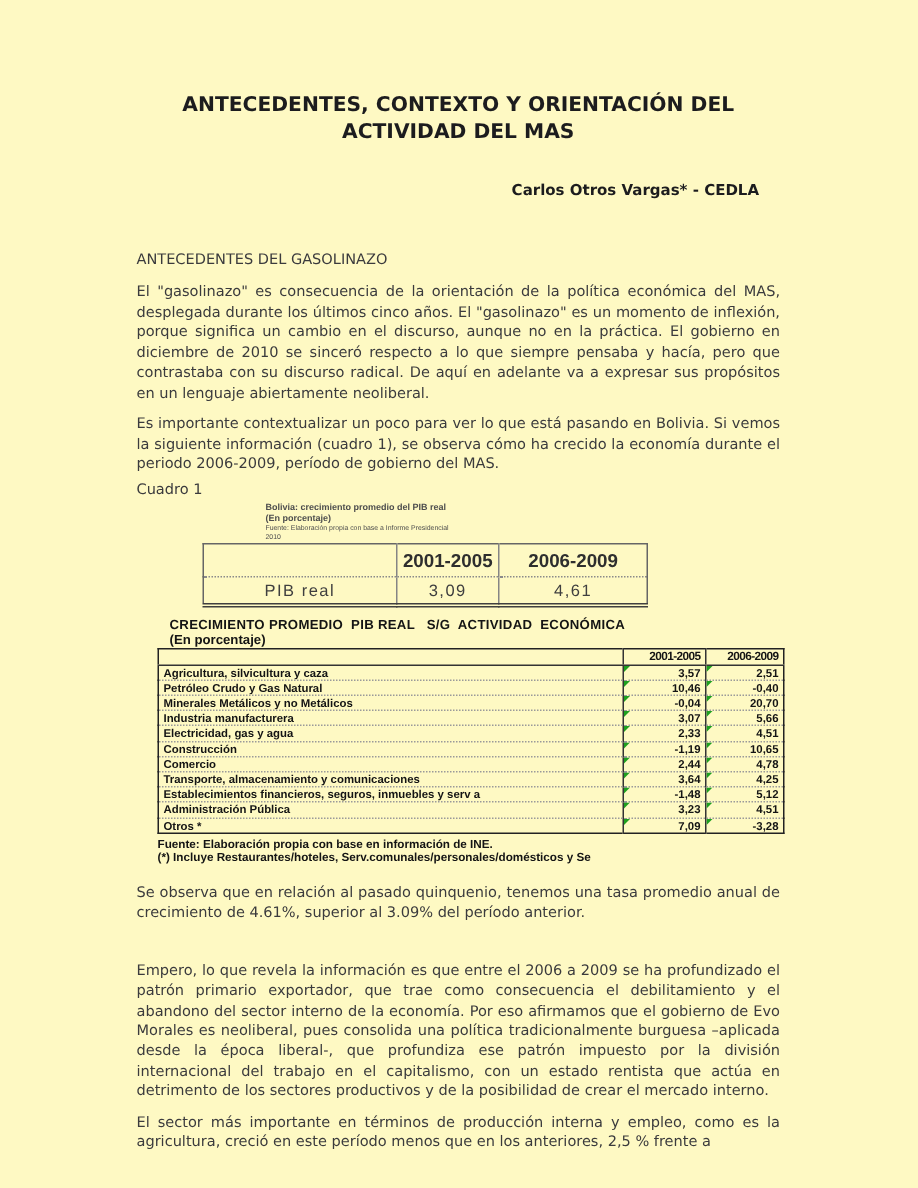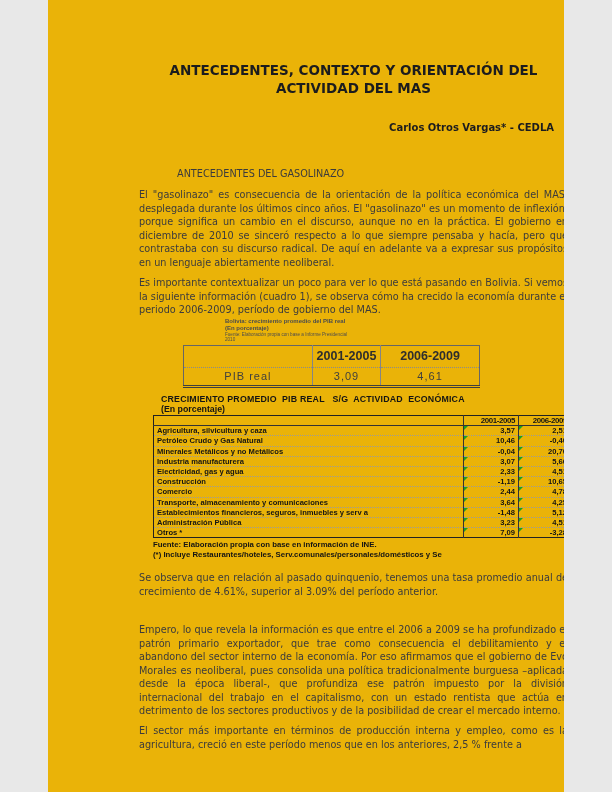--- a/index.html
+++ b/index.html
@@ -1,20 +1,20 @@
 <!DOCTYPE html>
 <html><head>
 <meta charset="utf-8">
 <style>
   html,body { margin:0; padding:0; background:#e8e8e8; }
   .page {
     position:relative;
-    width:516px; height:792px;
+    width:612px; height:792px;
     margin:0 auto;
-    background:#eab308;
+    background:#fef9c3;
     font-family:"DejaVu Sans", sans-serif;
     color:#3b3b3d;
     overflow:hidden;
   }
   .content { position:absolute; left:91px; top:0; width:429px; }
 
   .doc-title {
     margin-top:62px;
     text-align:center;
     font-weight:bold;
@@ -27,21 +27,20 @@
     text-align:right;
     padding-right:14px;
     font-weight:bold;
     font-size:10px;
     color:#1c1c1e;
   }
   .section-heading {
     margin-top:34px;
     font-size:9.7px;
     line-height:13.4px;
-    margin-left:38px;
   }
   .para {
     font-size:9.7px;
     line-height:13.45px;
     text-align:justify;
   }
   .p1 { margin-top:8px; }
   .p2 { margin-top:7px; }
   .cuadro-label { margin-top:4px; font-size:9.7px; line-height:13.4px; }
 
@@ -122,20 +121,21 @@
       <div>ACTIVIDAD DEL MAS</div>
     </div>
 
     <div class="author">Carlos Otros Vargas* - CEDLA</div>
 
     <div class="section-heading">ANTECEDENTES DEL GASOLINAZO</div>
 
     <div class="para p1">El "gasolinazo" es consecuencia de la orientación de la política económica del MAS, desplegada durante los últimos cinco años. El "gasolinazo" es un momento de inflexión, porque significa un cambio en el discurso, aunque no en la práctica. El gobierno en diciembre de 2010 se sinceró respecto a lo que siempre pensaba y hacía, pero que contrastaba con su discurso radical. De aquí en adelante va a expresar sus propósitos en un lenguaje abiertamente neoliberal.</div>
     <div class="para p2">Es importante contextualizar un poco para ver lo que está pasando en Bolivia. Si vemos la siguiente información (cuadro 1), se observa cómo ha crecido la economía durante el periodo 2006-2009, período de gobierno del MAS.</div>
 
+    <div class="cuadro-label">Cuadro 1</div>
 
     <div class="table1-wrap">
       <div class="table1-caption">
         <div class="cap-a">Bolivia: crecimiento promedio del PIB real</div>
         <div class="cap-a">(En porcentaje)</div>
         <div class="cap-b">Fuente: Elaboración propia con base a Informe Presidencial</div>
         <div class="cap-b">2010</div>
       </div>
       <table class="t1">
         <tbody>

